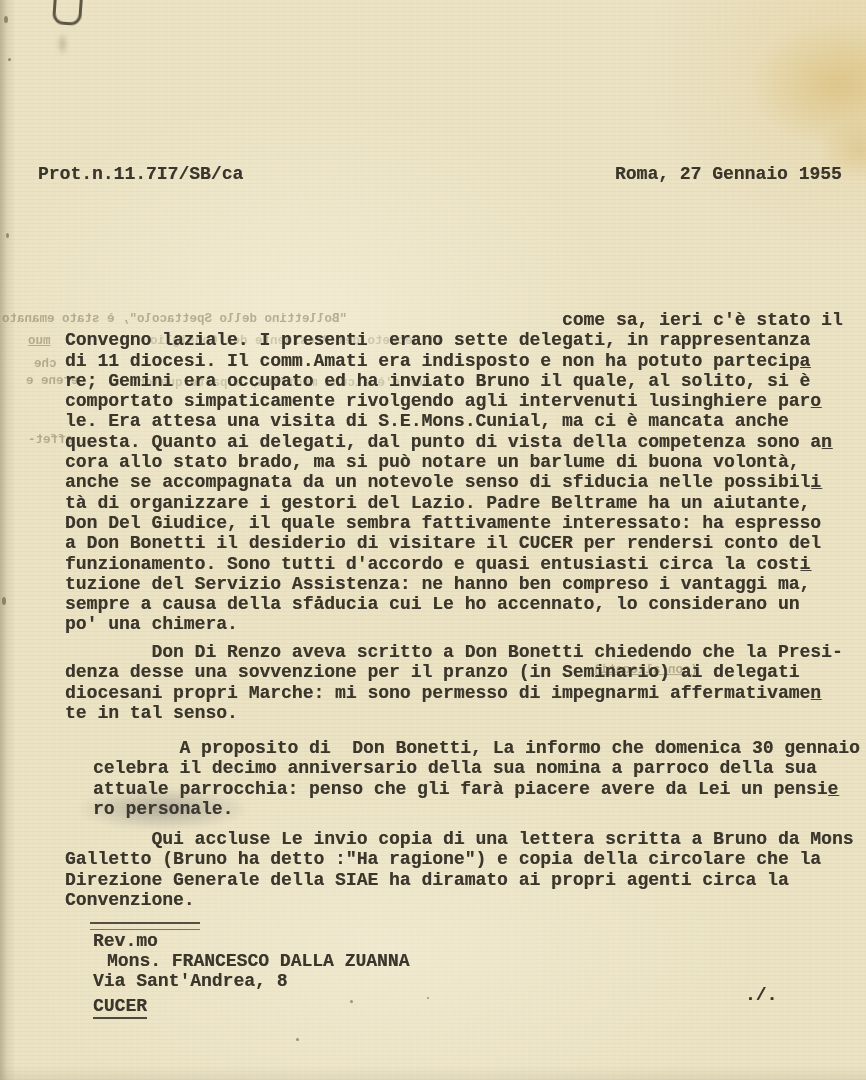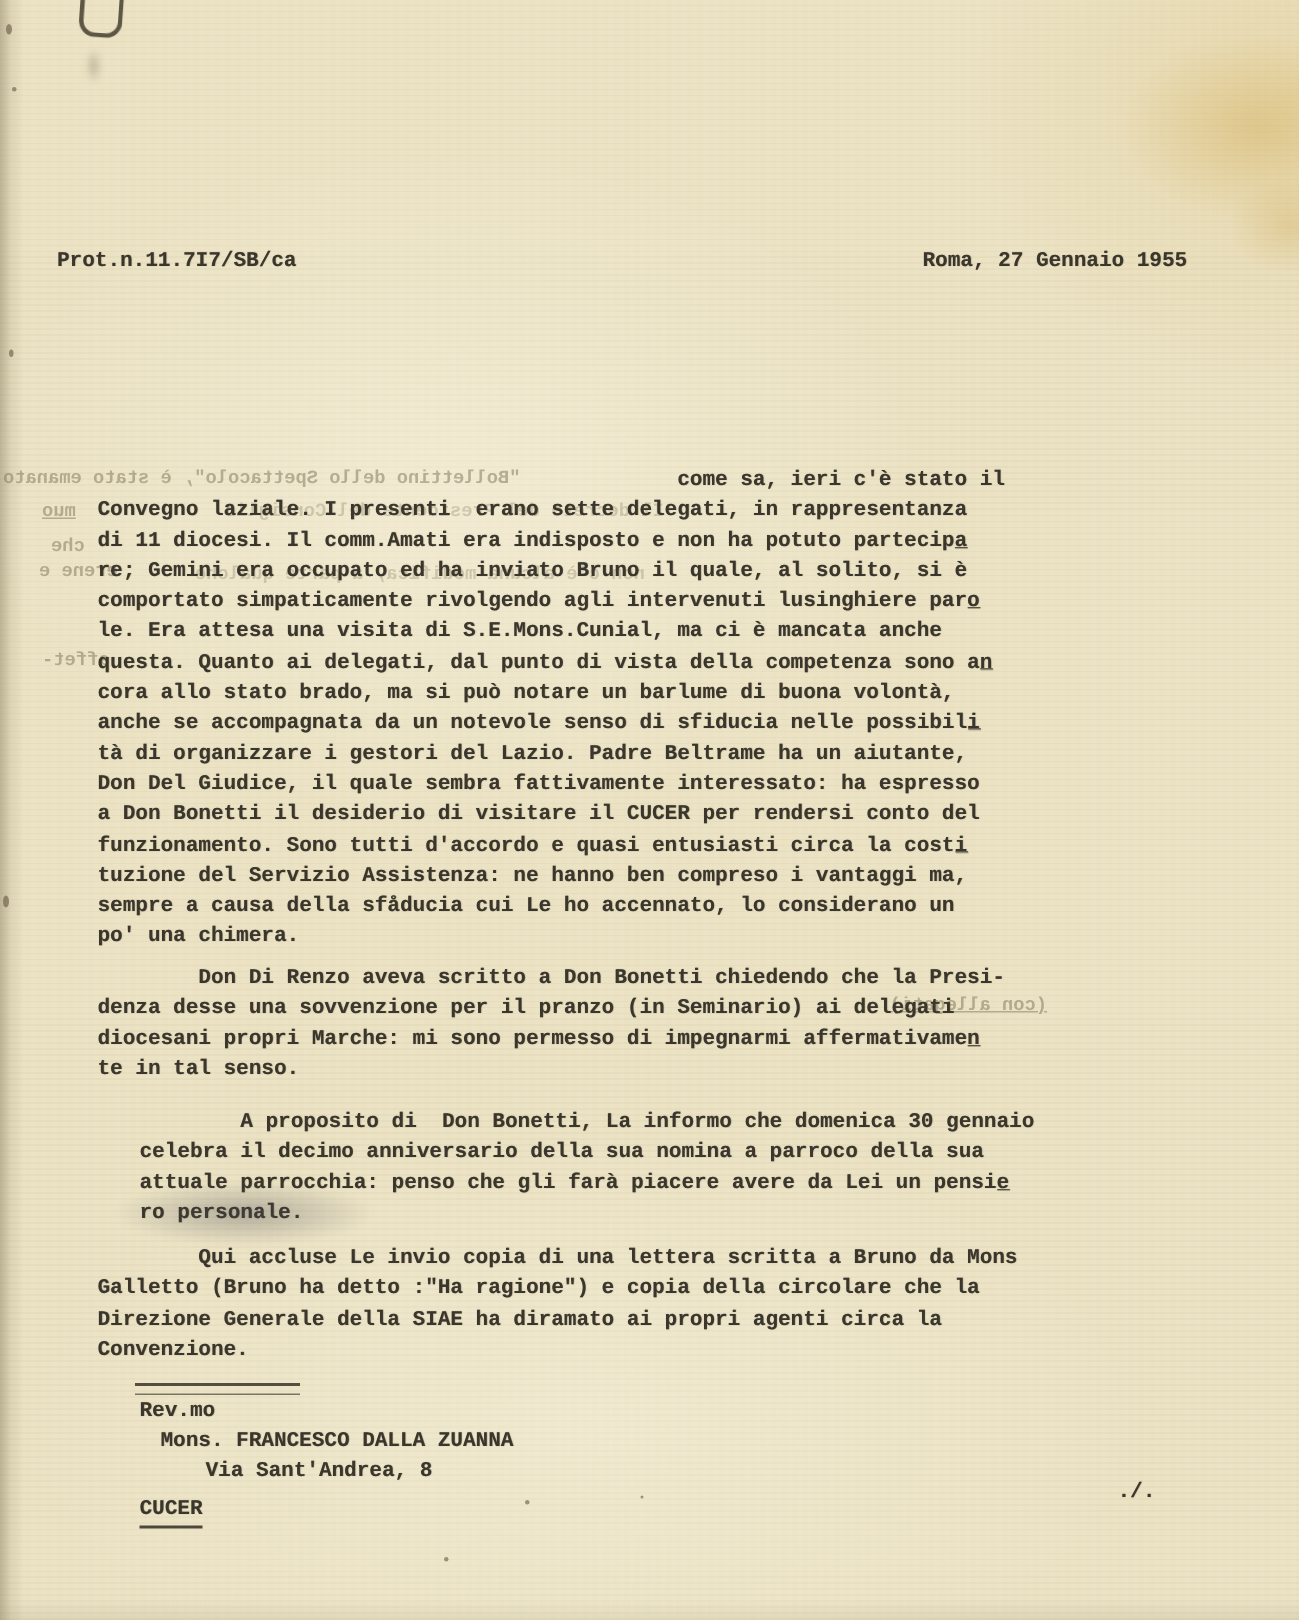--- a/index.html
+++ b/index.html
@@ -16,21 +16,21 @@
       radial-gradient(ellipse 500px 260px at 45% 88%, rgba(248,243,224,0.40), rgba(248,243,224,0) 75%),
       linear-gradient(90deg, rgba(148,138,108,0.55) 0px, rgba(148,138,108,0.18) 7px, rgba(148,138,108,0) 16px),
       linear-gradient(0deg,  rgba(120,110,85,0.12) 0px, rgba(120,110,85,0) 14px),
       repeating-linear-gradient(0deg,  rgba(105,95,70,0.045) 0px, rgba(105,95,70,0.045) 1px, rgba(0,0,0,0) 1px, rgba(0,0,0,0) 4px),
       repeating-linear-gradient(90deg, rgba(255,255,240,0.05) 0px, rgba(255,255,240,0.05) 3px, rgba(0,0,0,0) 3px, rgba(0,0,0,0) 7px);
     font-family:"Liberation Mono","DejaVu Sans Mono",monospace;
   }
   .typed{
     position:absolute;
     font-family:"Liberation Mono","DejaVu Sans Mono",monospace;
-    font-size:14px;
+    font-size:18px;
     line-height:20.3px;
     font-weight:700;
     color:#3b362b;
     white-space:pre;
     text-shadow:0.3px 0.3px 0.6px rgba(59,54,43,0.55);
   }
   .ghost{
     position:absolute;
     font-family:"Liberation Mono","DejaVu Sans Mono",monospace;
     font-size:12.5px;
@@ -126,18 +126,18 @@
   <div class="typed" style="left:65px;top:829px;">        Qui accluse Le invio copia di una lettera scritta a Bruno da Mons
 Galletto (Bruno ha detto :"Ha ragione") e copia della circolare che la
 Direzione Generale della SIAE ha diramato ai propri agenti circa la
 Convenzione.</div>
 
   <div class="smudge"></div>
 
   <div class="sep"></div>
   <div class="typed" style="left:93px;top:931px;">Rev.mo</div>
   <div class="typed" style="left:107px;top:951px;">Mons. FRANCESCO DALLA ZUANNA</div>
-  <div class="typed" style="left:93px;top:971px;margin-left:44px;">Via Sant'Andrea, 8</div>
+  <div class="typed" style="left:93px;top:971px;">Via Sant'Andrea, 8</div>
   <div class="typed city" style="left:93px;top:996px;">CUCER</div>
 
   <div class="typed" style="left:745px;top:985px;">./.</div>
 
 </div>
 
 </body></html>

